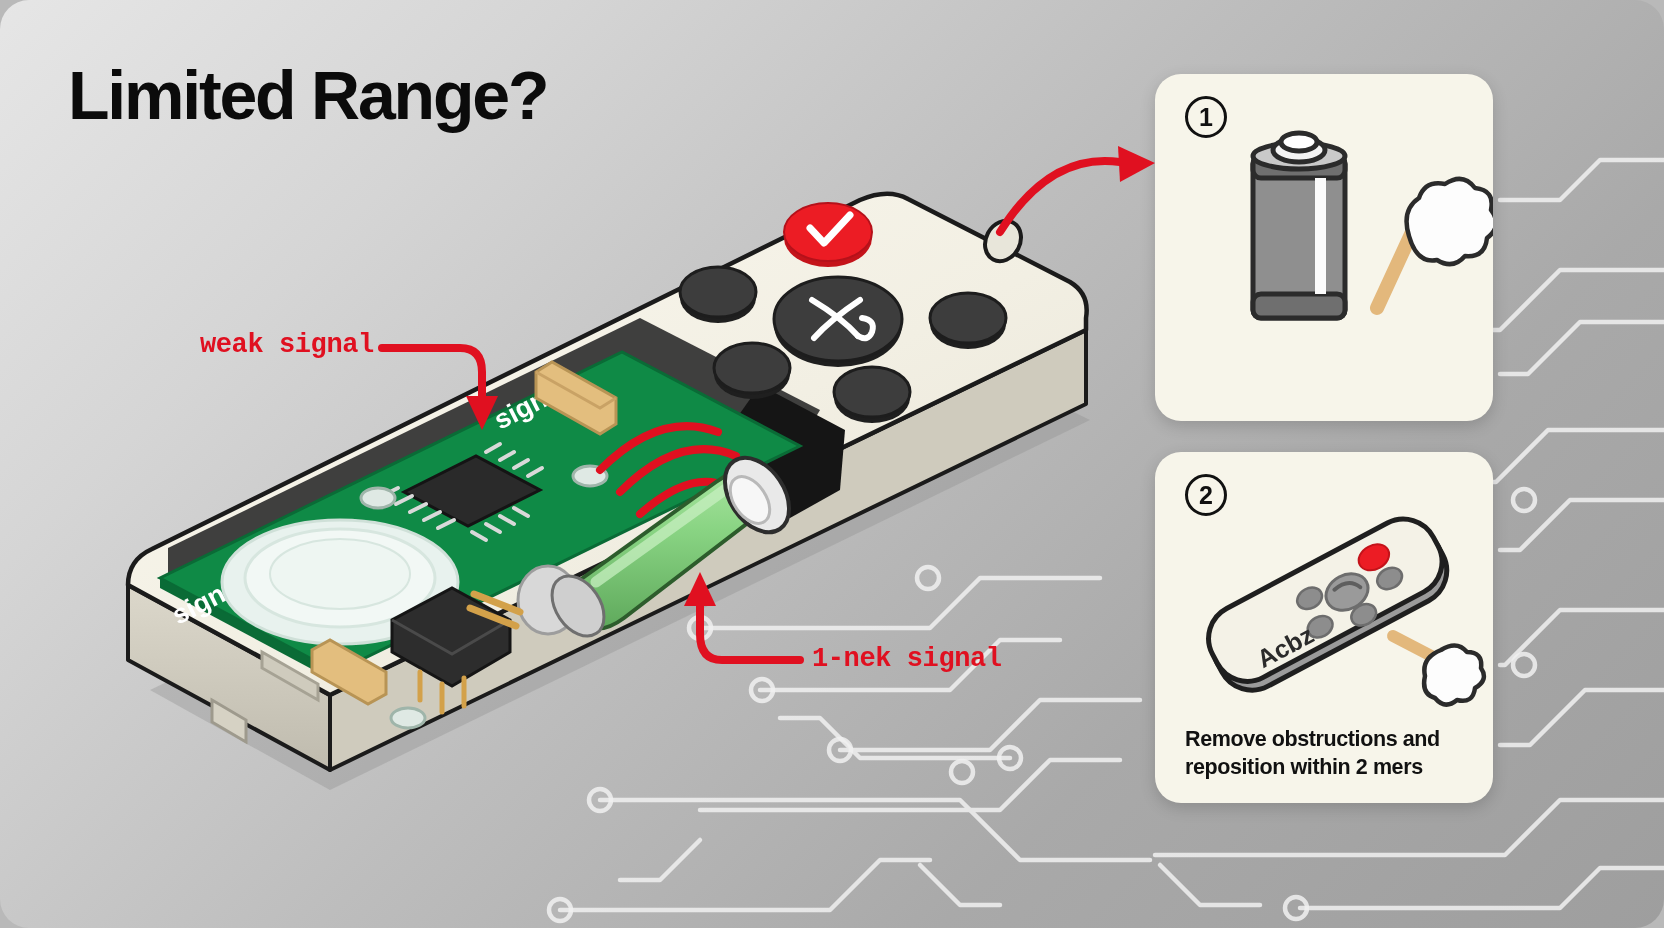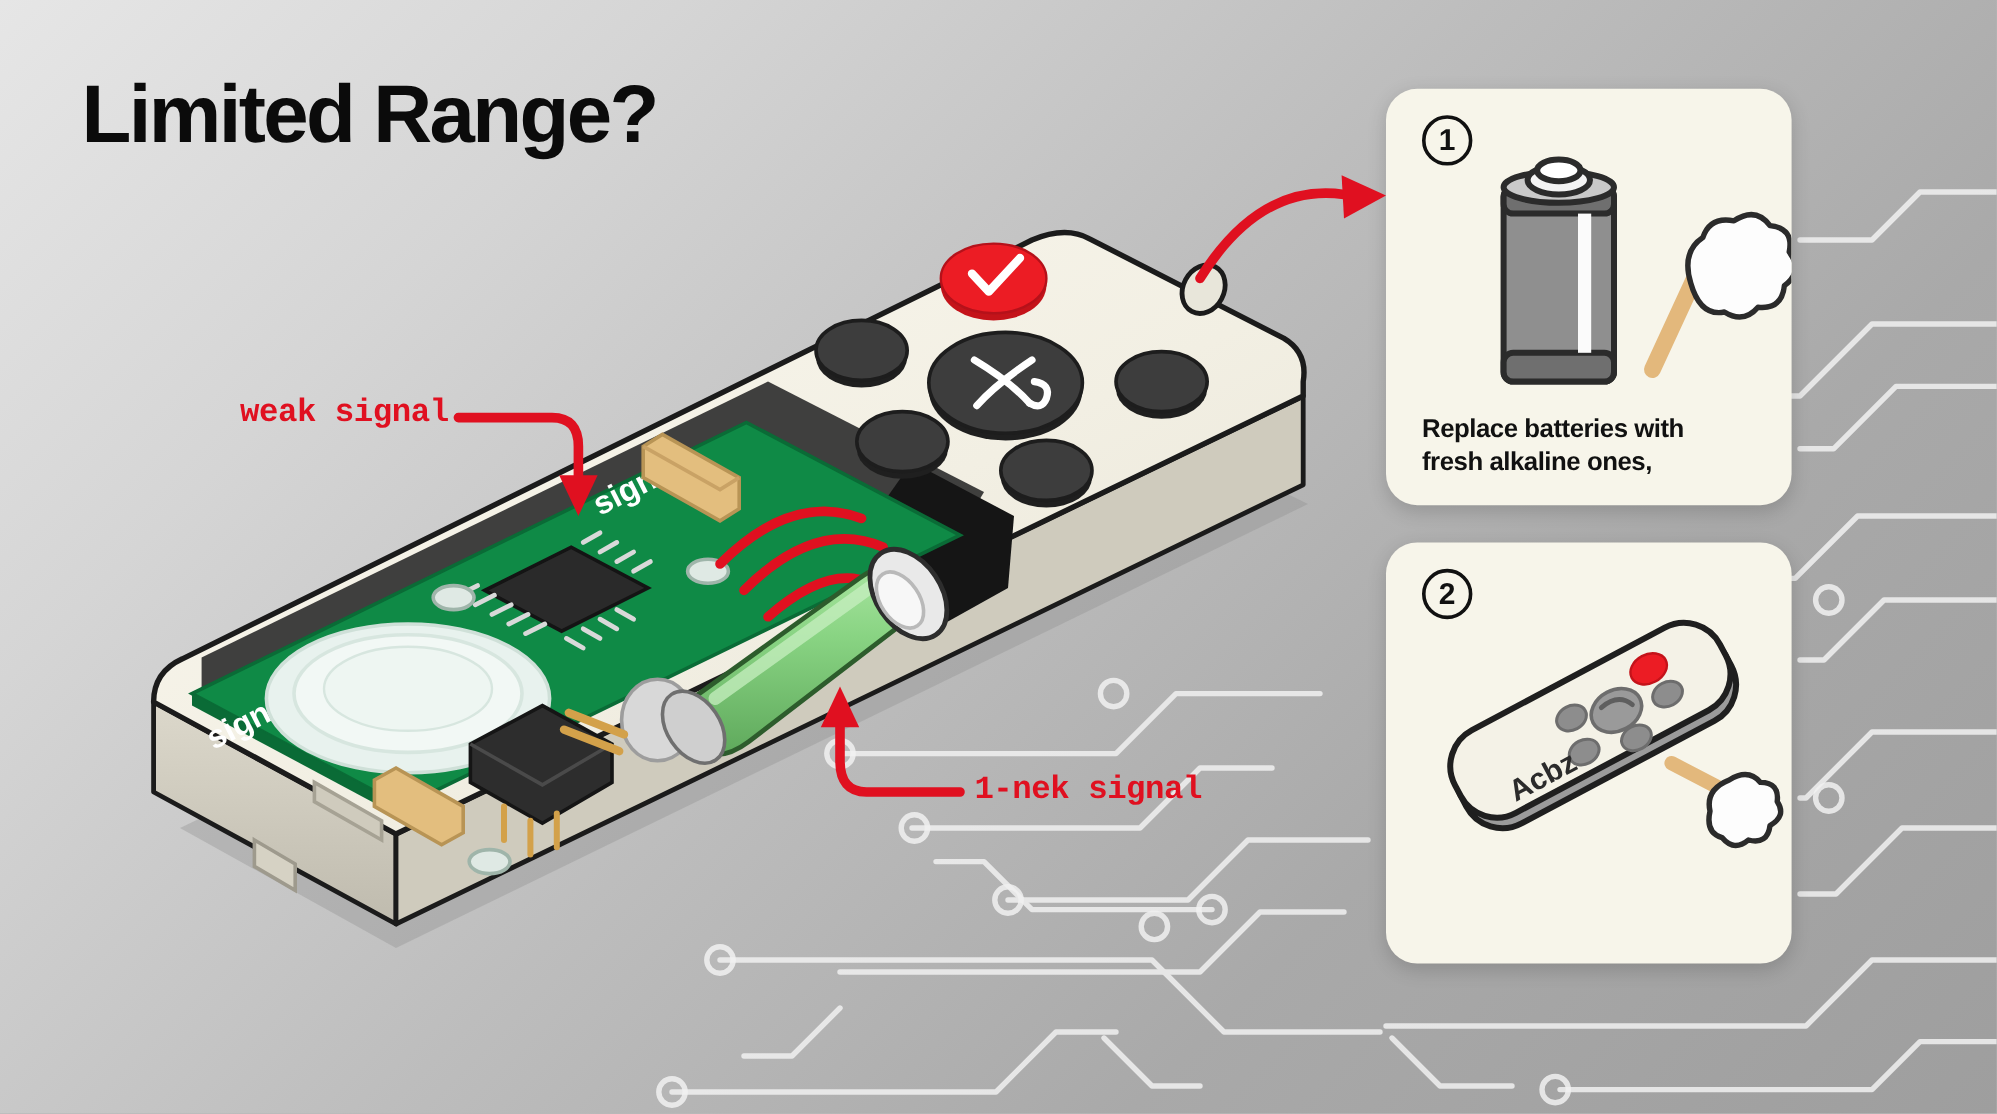--- a/index.html
+++ b/index.html
@@ -11,20 +11,21 @@
   }
 
   
   #stage {
     position: absolute;
     inset: 0;
     width: 1664px;
     height: 928px;
     background: linear-gradient(135deg, #e6e6e6 0%, #d5d5d5 22%, #bdbdbd 48%, #a9a9a9 72%, #9e9e9e 100%);
     overflow: hidden;
+    border-radius: 29px;
   }
   #circuit-bg {
     position: absolute;
     inset: 0;
     pointer-events: none;
   }
 
   
   #title {
     position: absolute;
@@ -396,24 +397,20 @@
                  q6 -18 26 -14
                  q18 -12 30 4
                  q20 2 16 22
                  q12 16 -4 28
                  q-2 20 -22 18
                  q-12 14 -28 4
                  q-20 4 -28 -24 Z" fill="#fdfdfd" stroke="#2b2b2b" stroke-width="4.5" stroke-linejoin="round"></path>
       </g>
     </svg>
 
-    <div class="card-caption">
-      <span>Replace batteries with</span><br>
-      <span>fresh alkaline ones,</span>
-    </div>
   </div>
 
   <div class="card" id="card-2">
     <div class="card-num">2</div>
 
     <svg class="card-art" viewBox="0 0 338 222">
 
       <g transform="rotate(-28 170 120)">
         <rect x="48" y="86" width="250" height="78" rx="34" fill="#9b9b9b" stroke="#1f1f1f" stroke-width="5"></rect>
         <rect x="48" y="76" width="250" height="78" rx="34" fill="#f4f2e7" stroke="#1f1f1f" stroke-width="5"></rect>
@@ -433,15 +430,19 @@
                  q16 -10 26 2
                  q16 0 14 16
                  q8 12 -6 20
                  q-2 16 -18 12
                  q-12 10 -22 -2
                  q-14 -4 -10 -22
                  q-4 -18 16 -26 Z" fill="#fdfdfd" stroke="#2b2b2b" stroke-width="4.5" stroke-linejoin="round"></path>
       </g>
     </svg>
 
+    <div class="card-caption">
+      <span>Remove obstructions and</span><br>
+      <span>reposition within 2 mers</span>
+    </div>
   </div>
 
 </div>
 
 </body></html>

